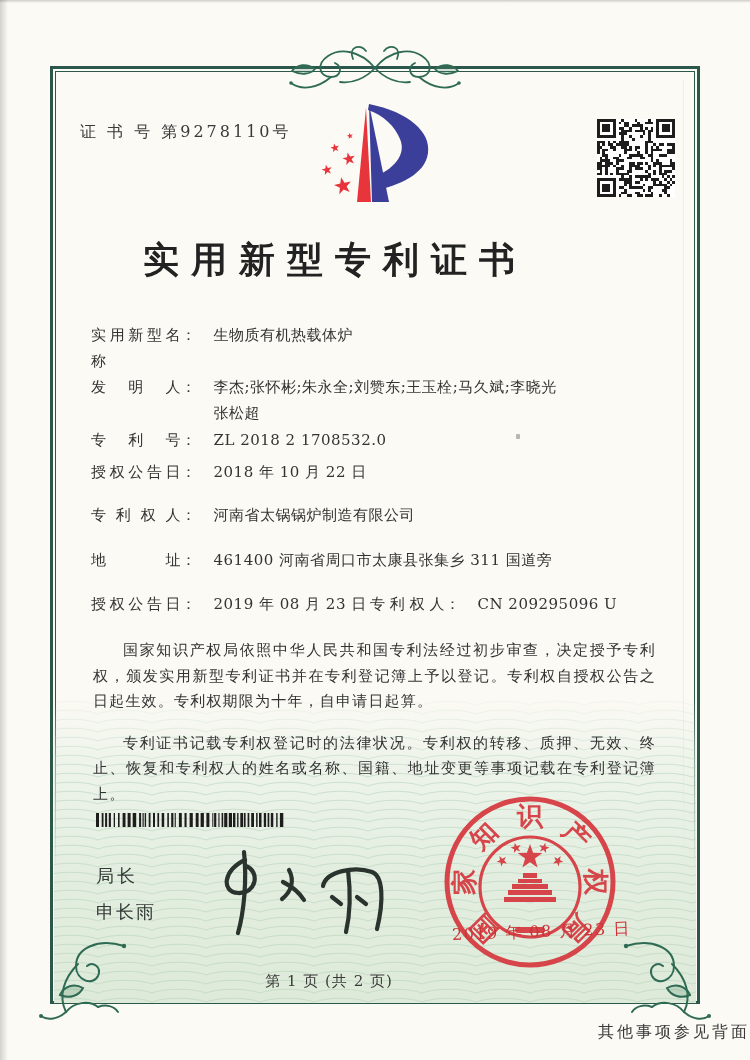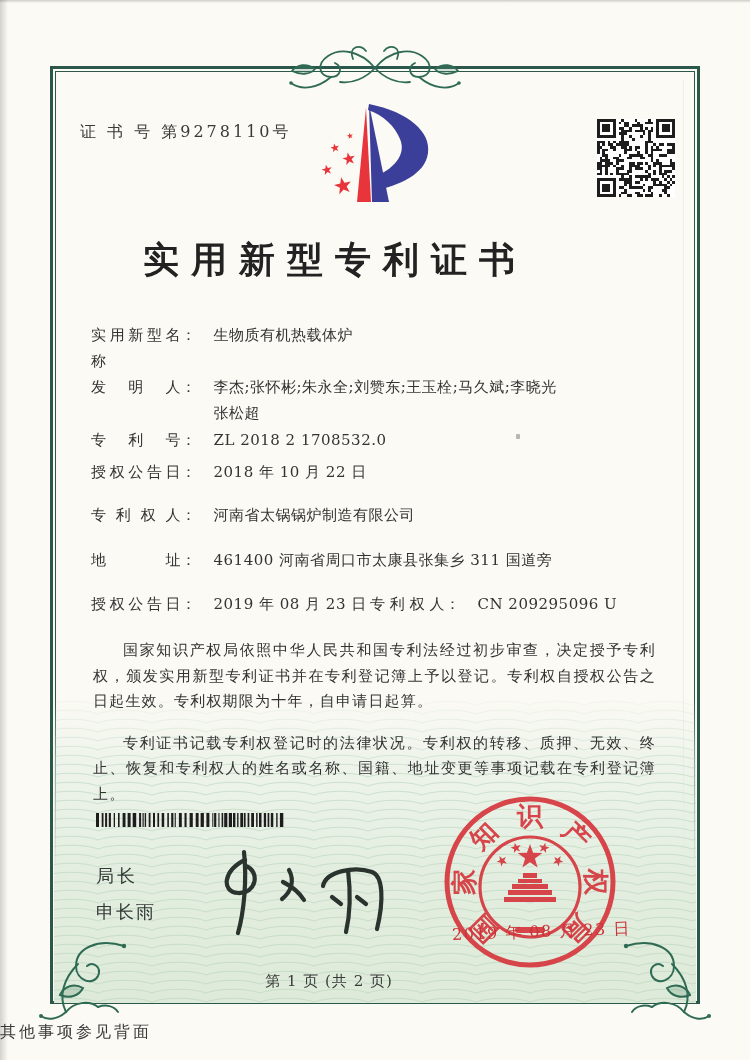--- a/index.html
+++ b/index.html
@@ -40,21 +40,21 @@
   .director-title{position:absolute;left:96px;top:864px;font-family:"DejaVu Sans","Liberation Sans",sans-serif;
                   font-size:18px;letter-spacing:3px;color:#323a36;z-index:4;}
   .director-name{position:absolute;left:96px;top:900px;font-family:"DejaVu Sans","Liberation Sans",sans-serif;
                  font-size:18px;letter-spacing:2px;color:#323a36;z-index:4;}
   .signature{position:absolute;left:205px;top:840px;z-index:5;}
   .seal{position:absolute;left:441px;top:793px;z-index:5;opacity:.93;}
   .seal-date{position:absolute;left:452px;top:922px;width:170px;font-size:16px;color:#cc3338;
              letter-spacing:1.5px;transform:rotate(-2deg);z-index:6;white-space:nowrap;}
   .page-footer{position:absolute;left:0;top:972px;width:658px;text-align:center;font-size:15px;
                letter-spacing:1px;color:#3a3a3a;z-index:4;}
-  .back-note{position:absolute;left:0;top:1022px;width:750px;text-align:left;font-size:16px;
+  .back-note{position:absolute;left:0;top:1022px;width:750px;text-align:right;font-size:16px;
              letter-spacing:3px;color:#3a3a3a;z-index:4;}
   
   .flourish-top{position:absolute;left:260px;top:42px;z-index:5;}
   .flourish-bl{position:absolute;left:36px;top:934px;z-index:5;}
   .flourish-br{position:absolute;left:618px;top:934px;z-index:5;transform:scaleX(-1);}
   svg{display:block;}
 </style>
 </head>
 <body>
 

